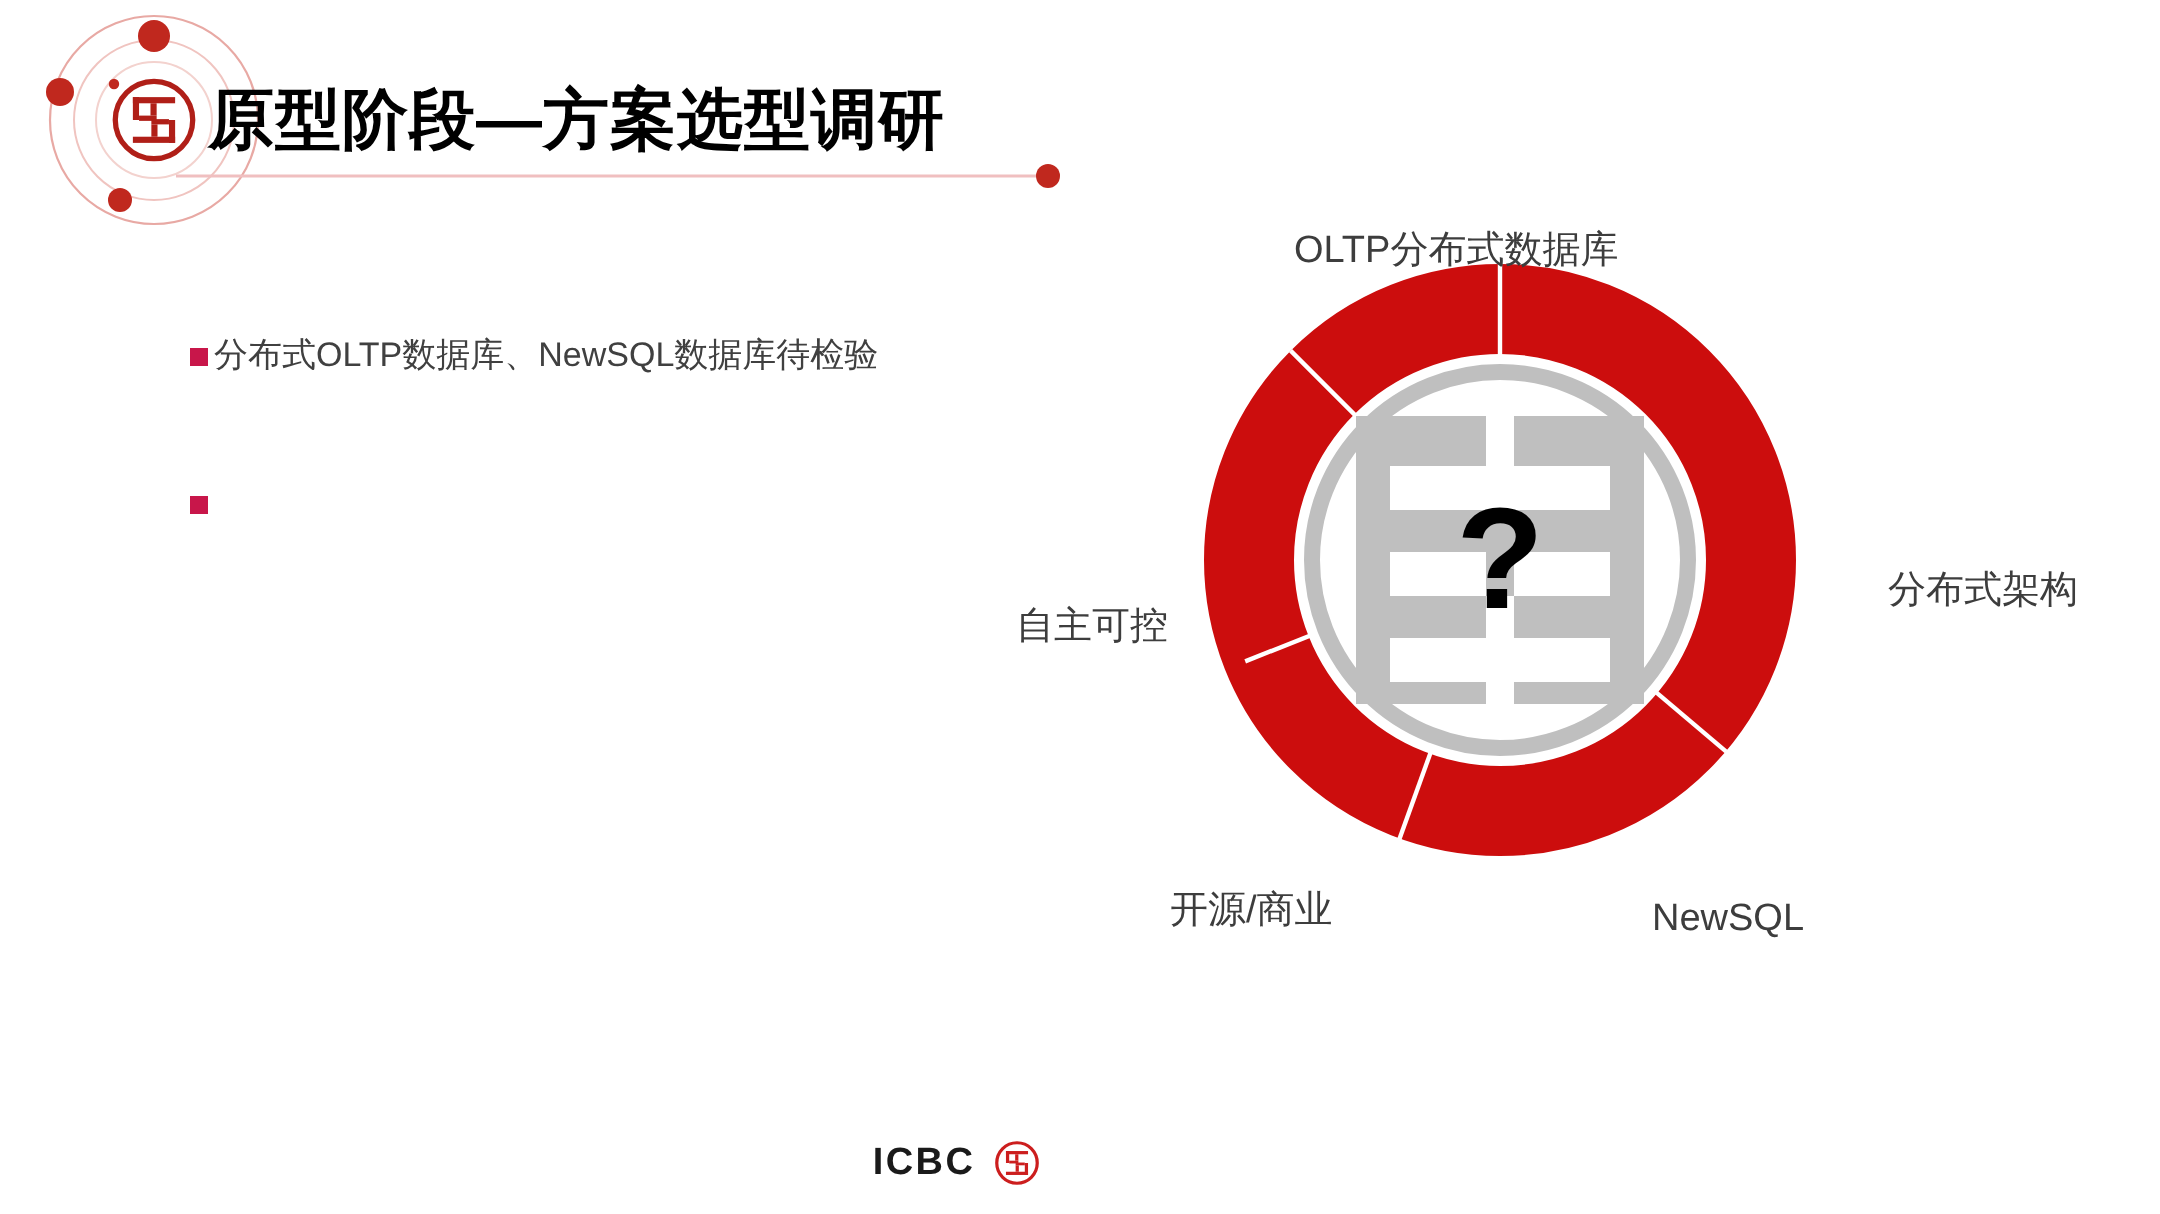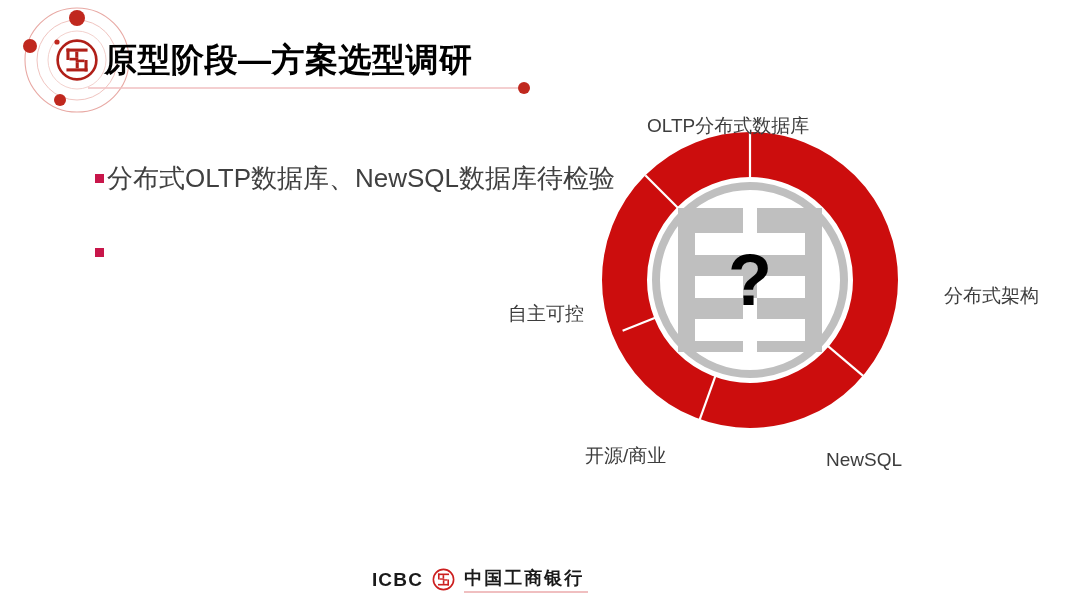--- a/index.html
+++ b/index.html
@@ -65,21 +65,21 @@
   }
   .bullet-marker {
     width: 9px;
     height: 9px;
     background: #C8164A;
     margin-top: 9px;
     margin-right: 3px;
     flex: 0 0 auto;
   }
   .bullet-text {
-    font-size: 26px;
+    font-size: 17px;
     color: #404040;
     line-height: 26px;
   }
 
   
   #donut-wrap {
     position: absolute;
     left: 600px;
     top: 130px;
     width: 300px;
@@ -253,17 +253,13 @@
     <rect x="26" y="24" width="48" height="7" fill="#CC1E1E"></rect>
     <rect x="26" y="69" width="48" height="7" fill="#CC1E1E"></rect>
     <rect x="26" y="24" width="7" height="26" fill="#CC1E1E"></rect>
     <rect x="67" y="50" width="7" height="26" fill="#CC1E1E"></rect>
     <rect x="33" y="45" width="20" height="6" fill="#CC1E1E"></rect>
     <rect x="47" y="49" width="20" height="6" fill="#CC1E1E"></rect>
     <rect x="46" y="31" width="7" height="14" fill="#CC1E1E"></rect>
     <rect x="47" y="55" width="7" height="14" fill="#CC1E1E"></rect>
   </svg>
 
-  <span id="footer-cn-wrap">
-    <span id="footer-cn">中国工商银行</span>
-    <span id="footer-underline"></span>
-  </span>
 </div>
 
 </body></html>

